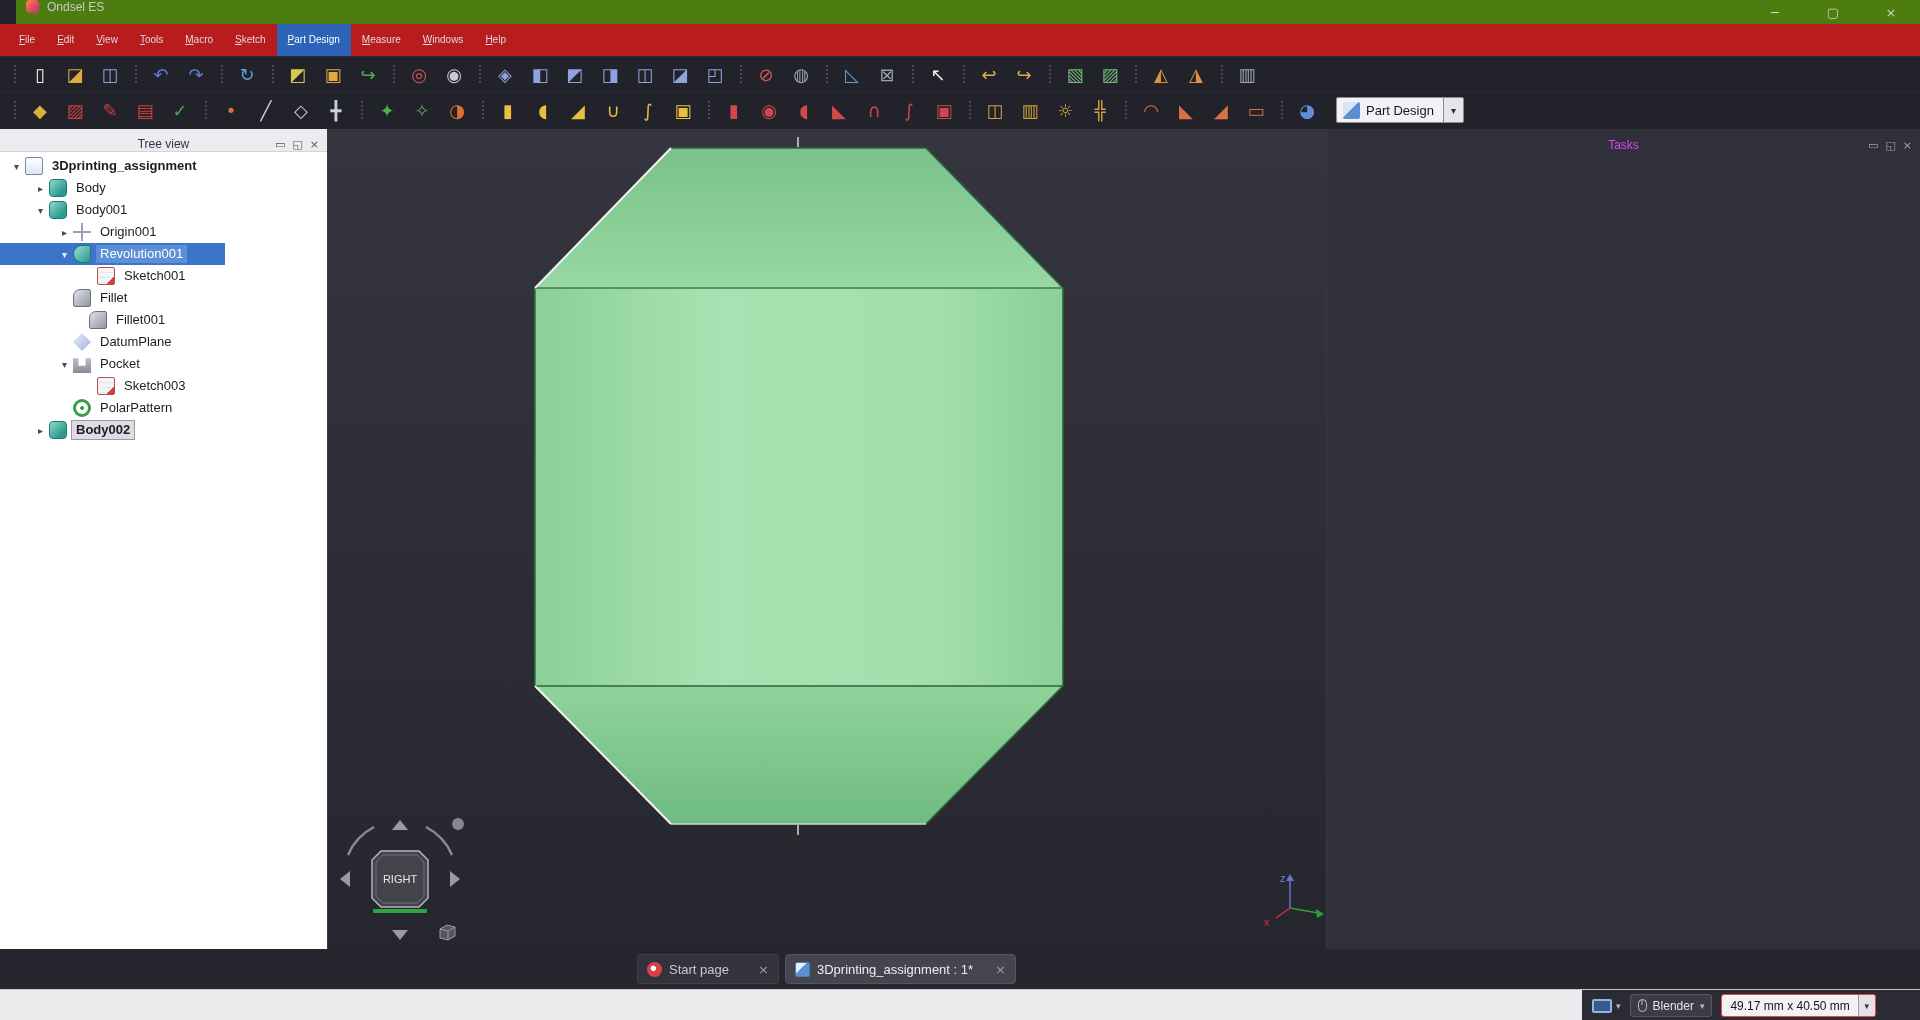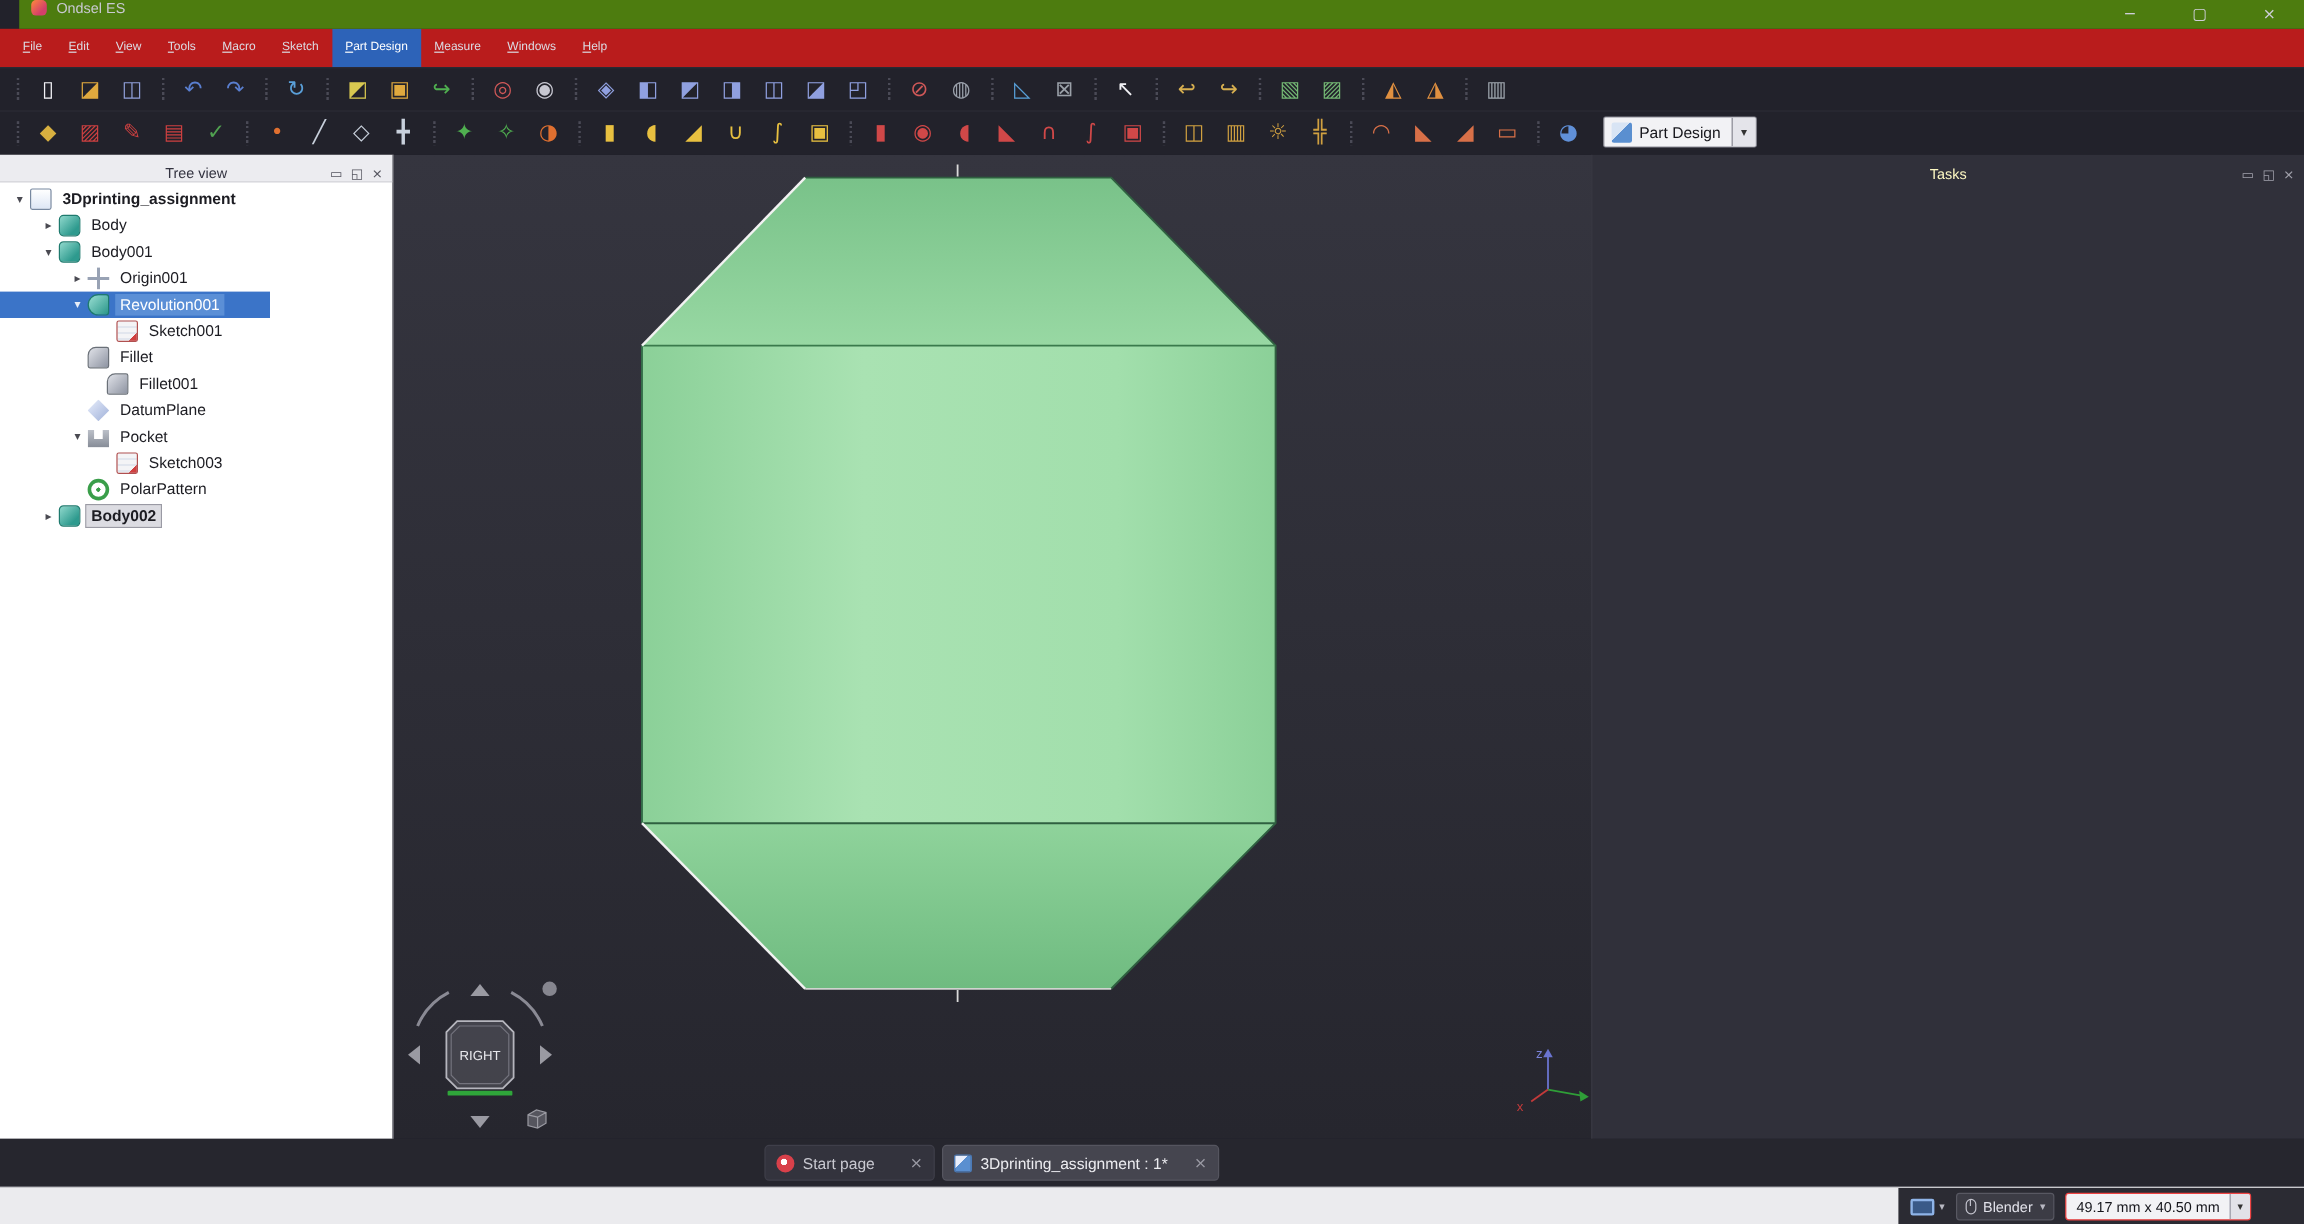--- a/index.html
+++ b/index.html
@@ -87,21 +87,21 @@
     background:radial-gradient(circle at 50% 50%,#3a9e4a 20%,transparent 22%)}
 
   
   .viewport{position:absolute;left:328px;top:0;width:998px;height:820px;overflow:hidden}
   .vp-svg{display:block;width:998px;height:820px}
 
   
   .tasks-panel{position:absolute;left:1326px;top:0;width:594px;height:820px;background:#30303a;
     border-left:1px solid #3a3a44}
   .tasks-panel .panel-header{background:transparent;border-bottom:none}
-  .tasks-panel .panel-title{color:#fef9c3}
+  .tasks-panel .panel-title{color:#d946ef}
   .tasks-panel .panel-icon{color:#a2a2ac}
 
   
   .tabstrip{position:absolute;top:949px;left:0;right:0;height:40px;background:#26262e;
     display:flex;align-items:center}
   .tab{height:30px;border-radius:4px;display:flex;align-items:center;padding:0 9px;
     color:#c8c8d0;font-size:13px;background:#33333d;border:1px solid #3f3f4a;flex:none}
   .tab.active{background:#45454f;color:#ececf0;border-color:#55555f}
   .tabstrip .tab:first-of-type{margin-left:637px;width:142px}
   .tabstrip .tab:last-of-type{margin-left:6px;width:231px}

